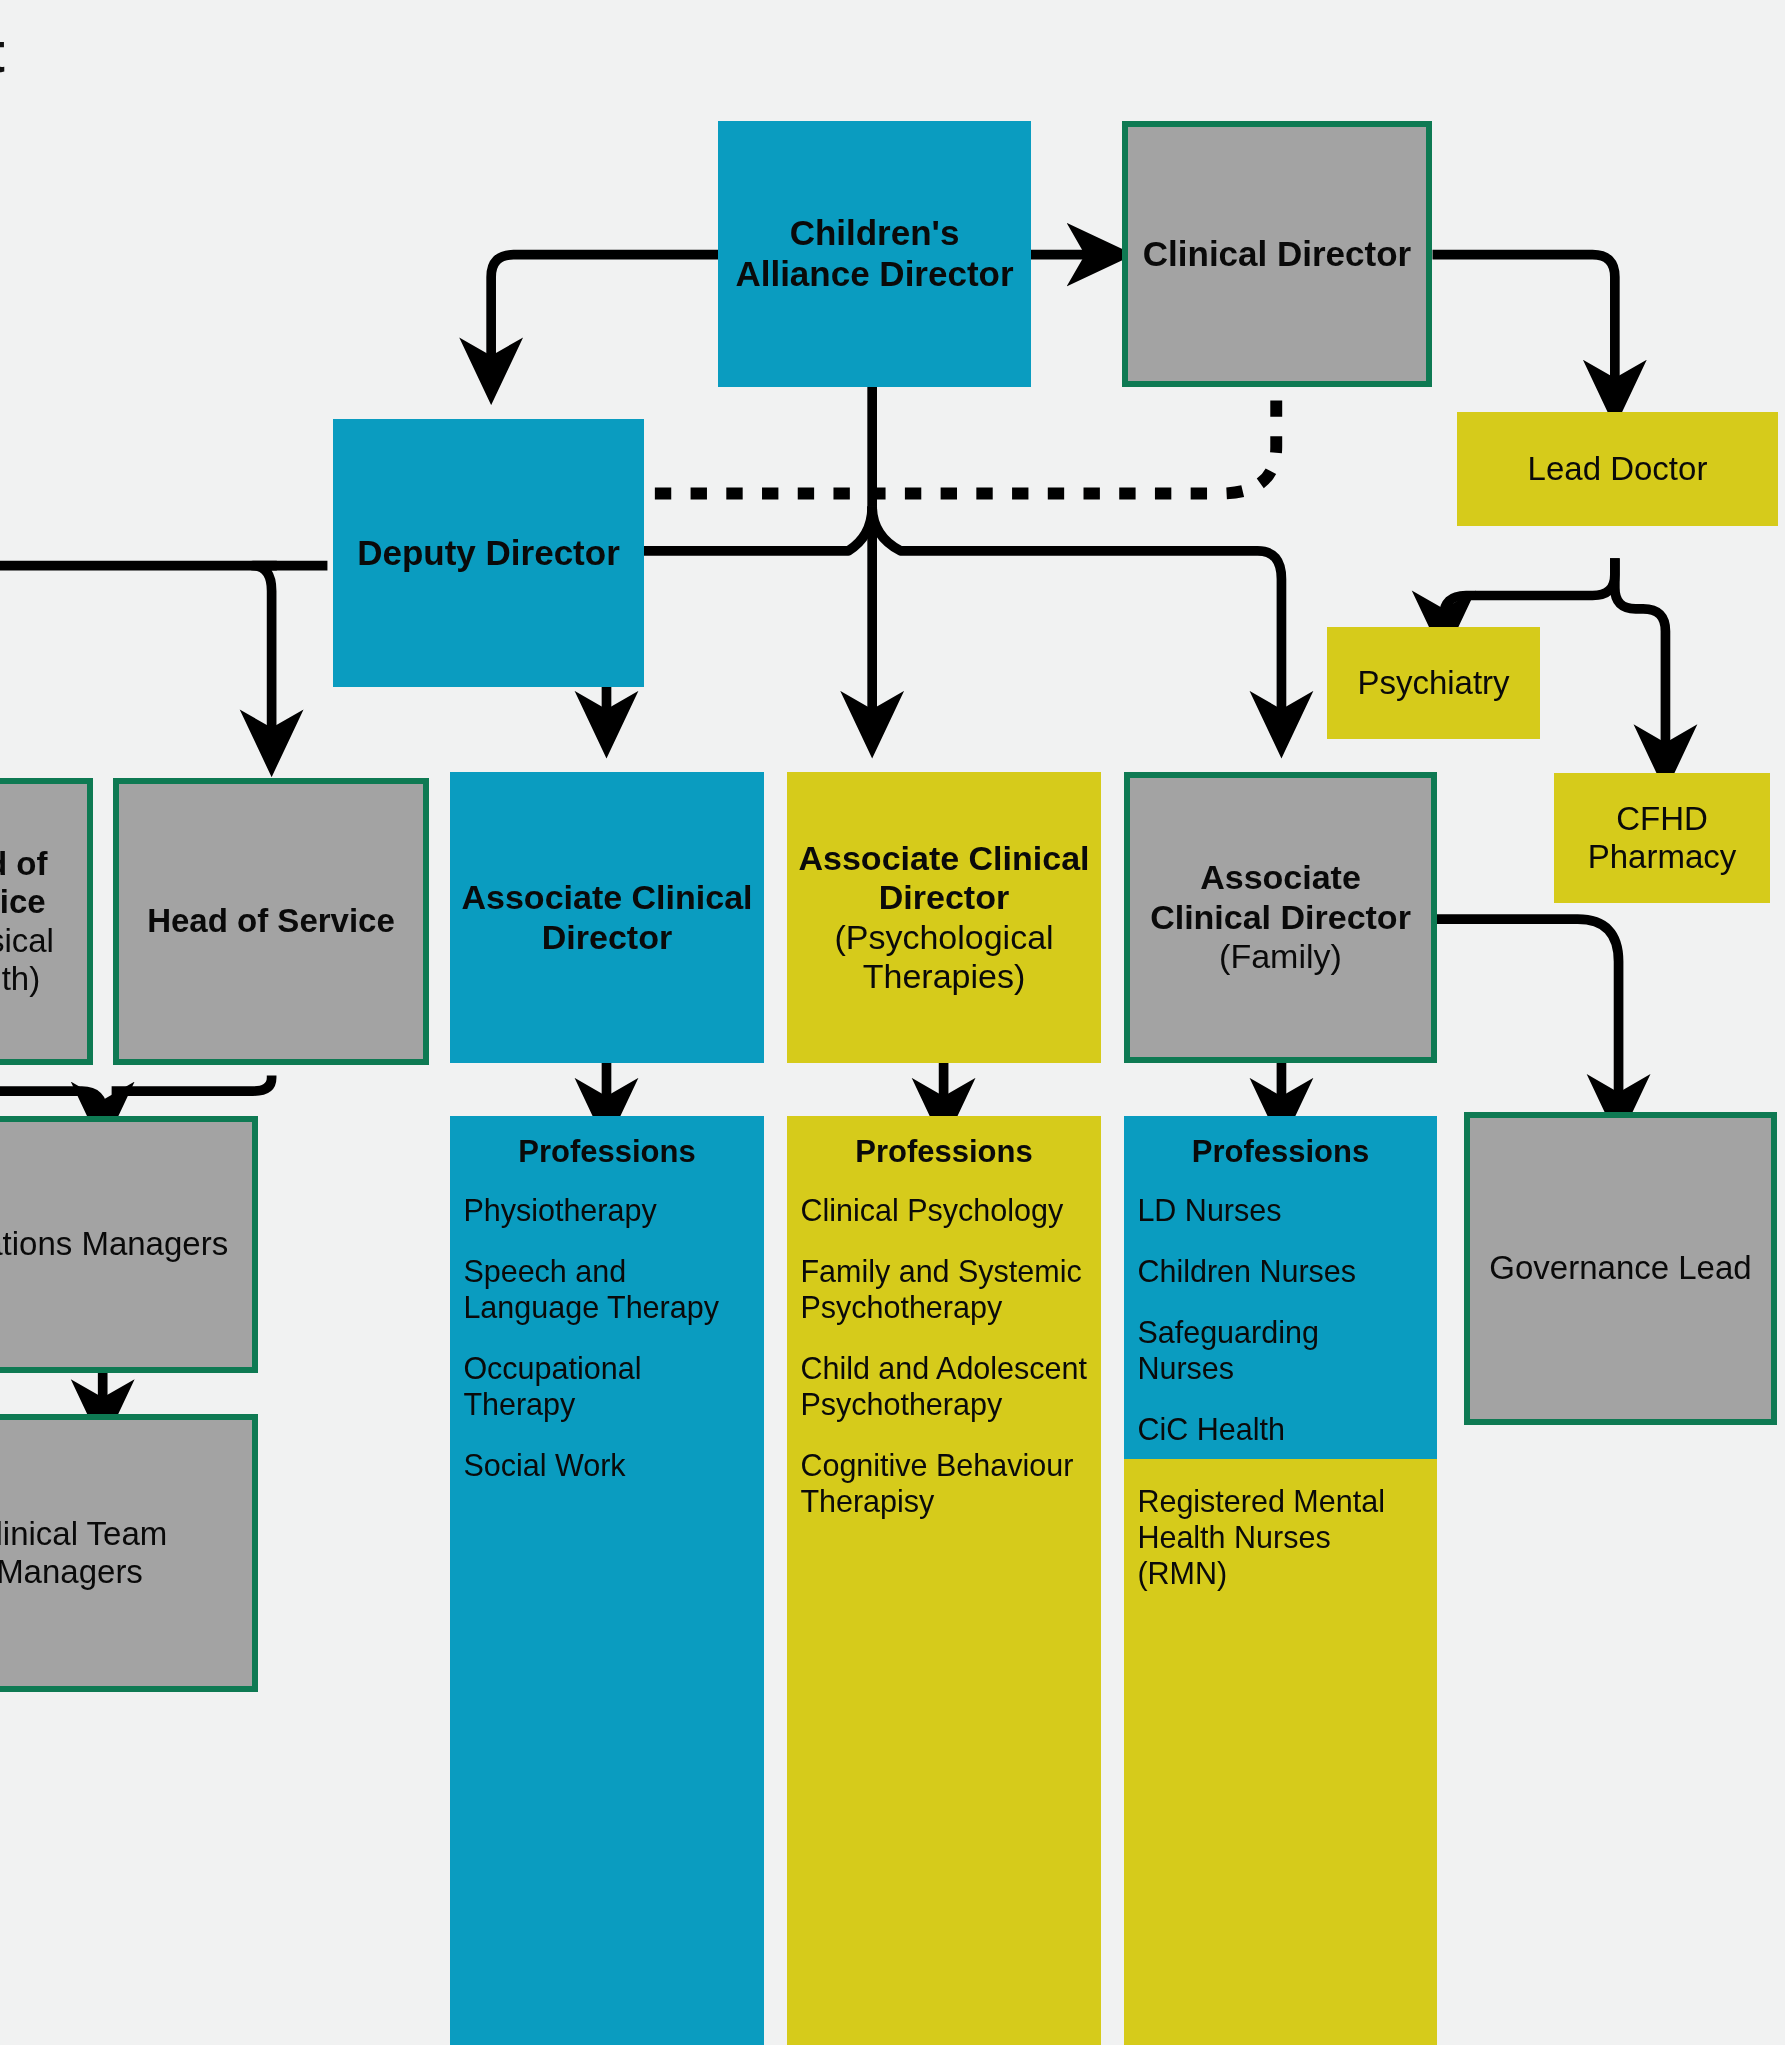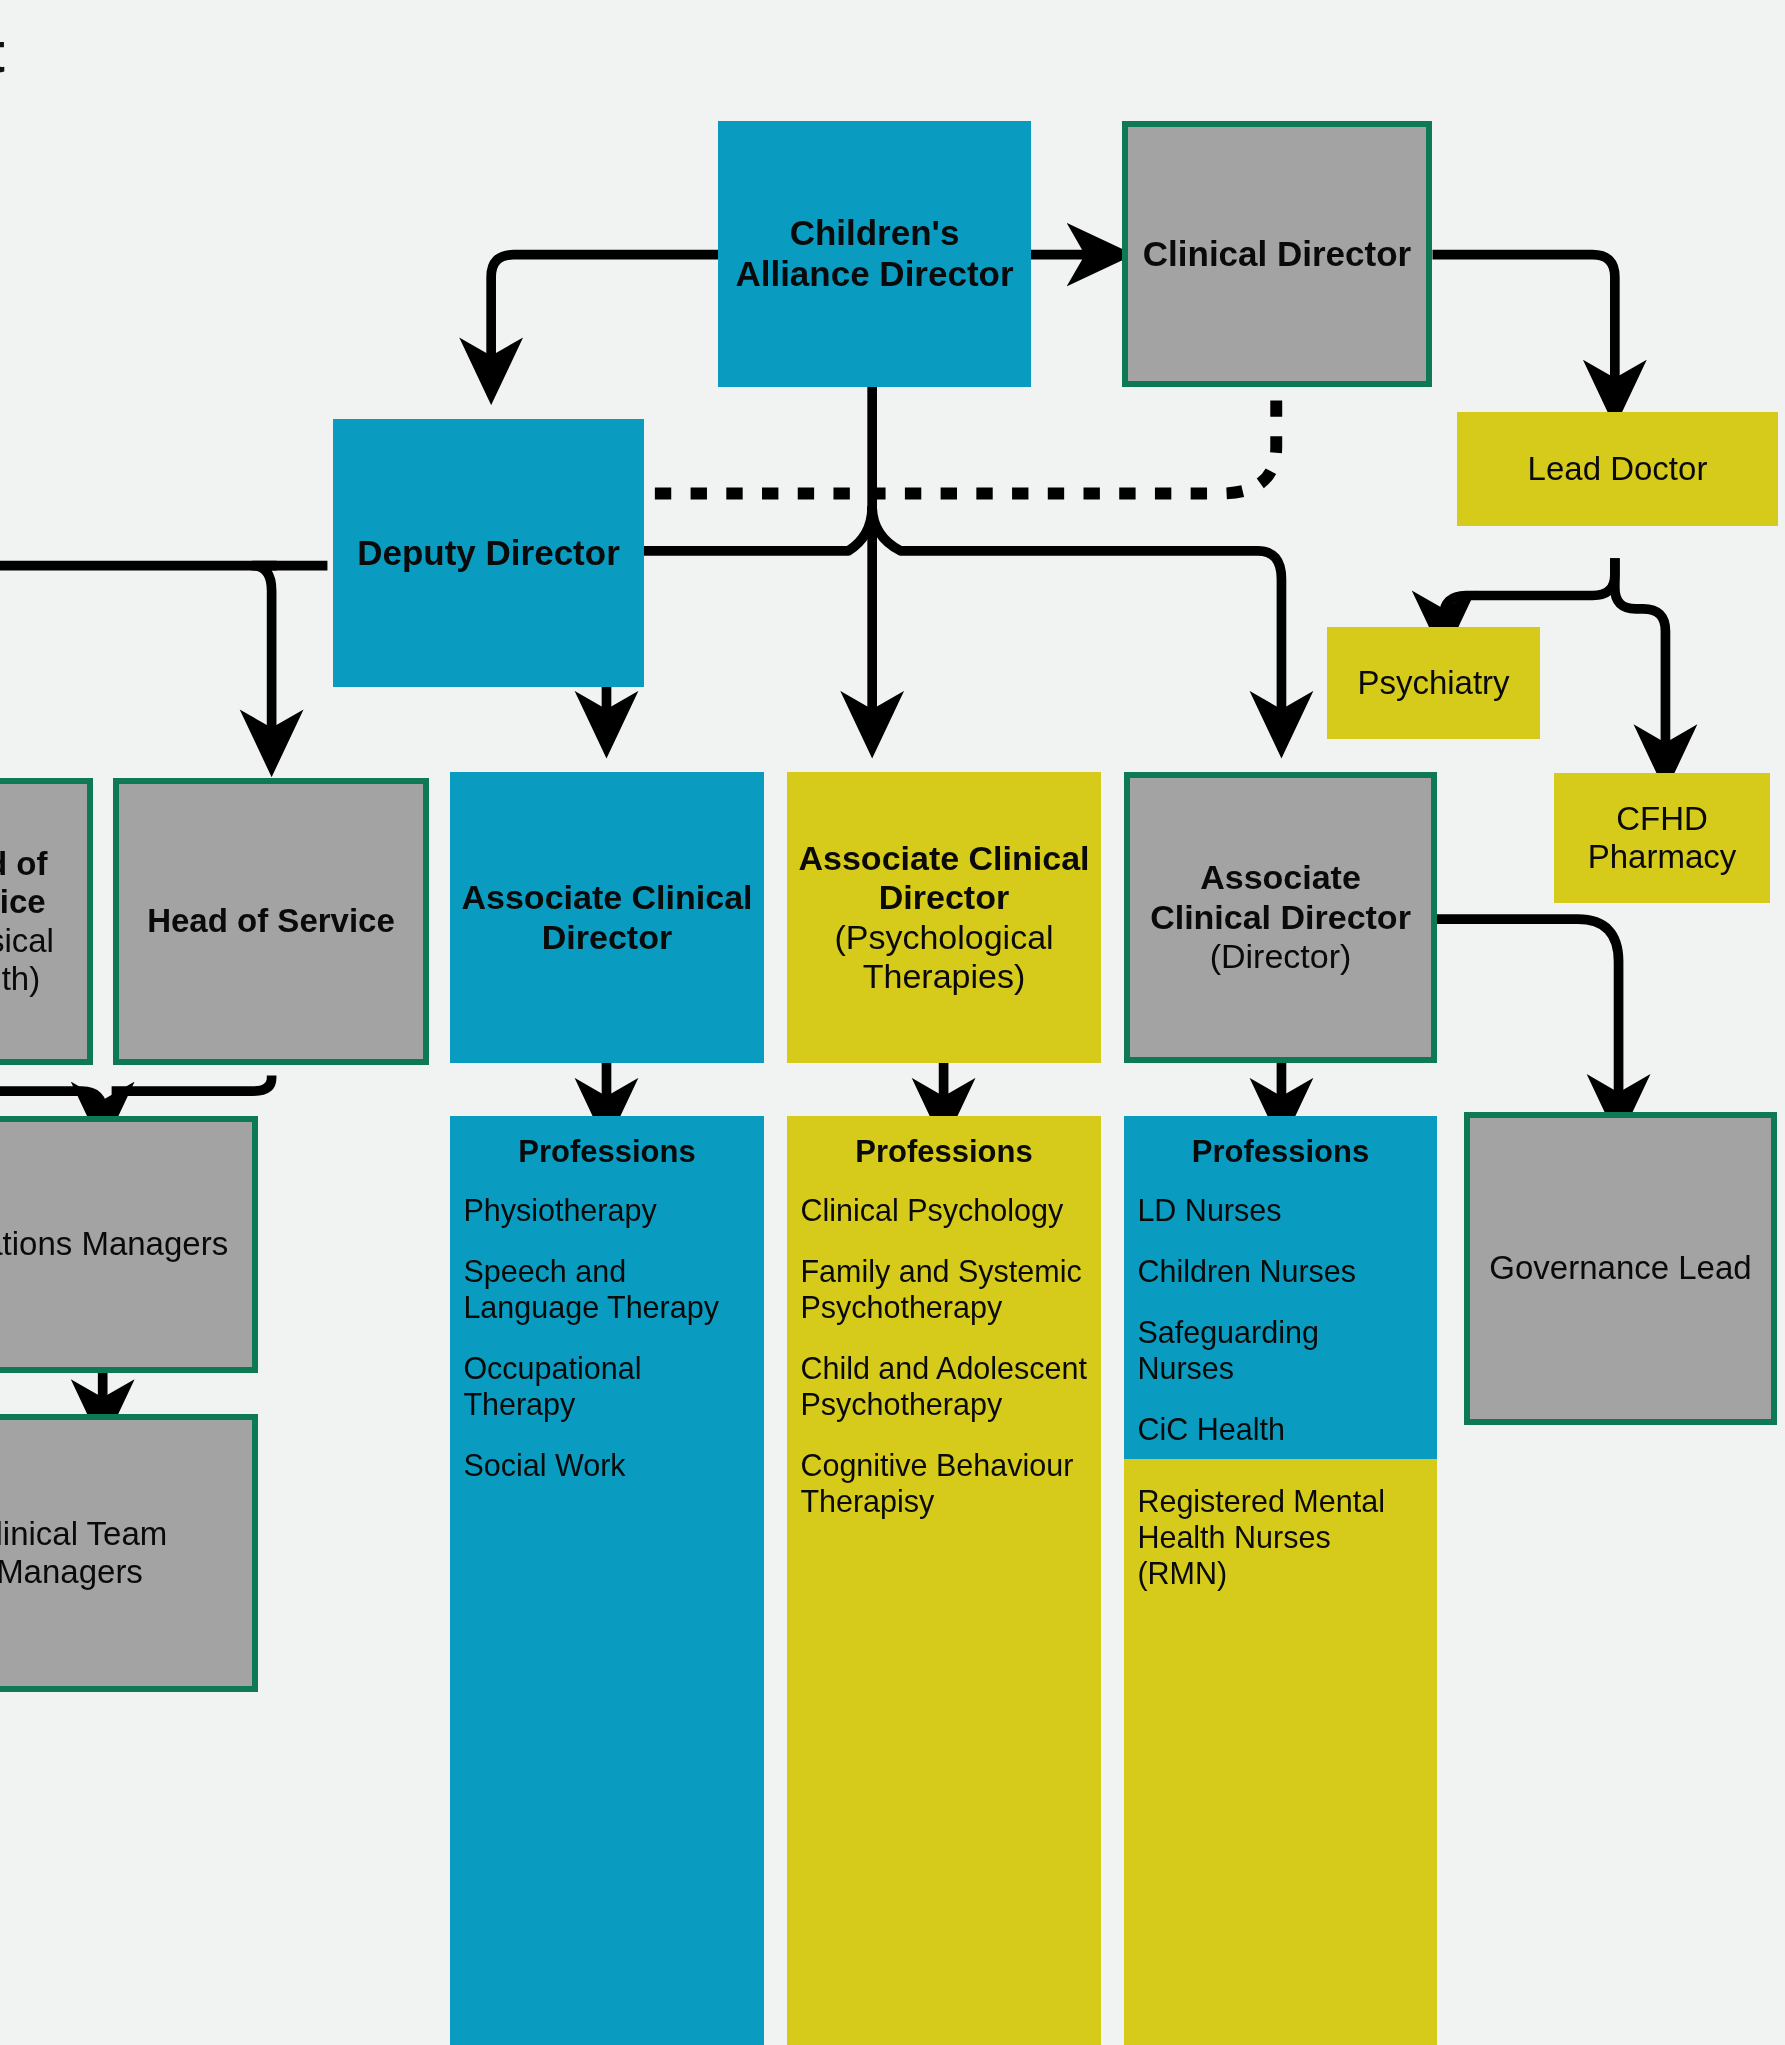--- a/index.html
+++ b/index.html
@@ -149,21 +149,21 @@
     <span class="ttl">Associate Clinical Director</span>
   </div>
 
   <div class="node yellow" style="left:787px;top:772px;width:314px;height:291px;font-size:34px;">
     <span class="ttl">Associate Clinical Director</span>
     <span class="sub">(Psychological Therapies)</span>
   </div>
 
   <div class="node outline" style="left:1124px;top:772px;width:313px;height:291px;font-size:34px;">
     <span class="ttl">Associate Clinical Director</span>
-    <span class="sub">(Director)</span>
+    <span class="sub">(Family)</span>
   </div>
 
   <div class="node outline" style="left:-119px;top:1116px;width:377px;height:257px;font-size:33px;">
     <span class="sub">Operations Managers</span>
   </div>
 
   <div class="node outline" style="left:1464px;top:1112px;width:313px;height:313px;font-size:33px;">
     <span class="sub">Governance Lead</span>
   </div>
 

